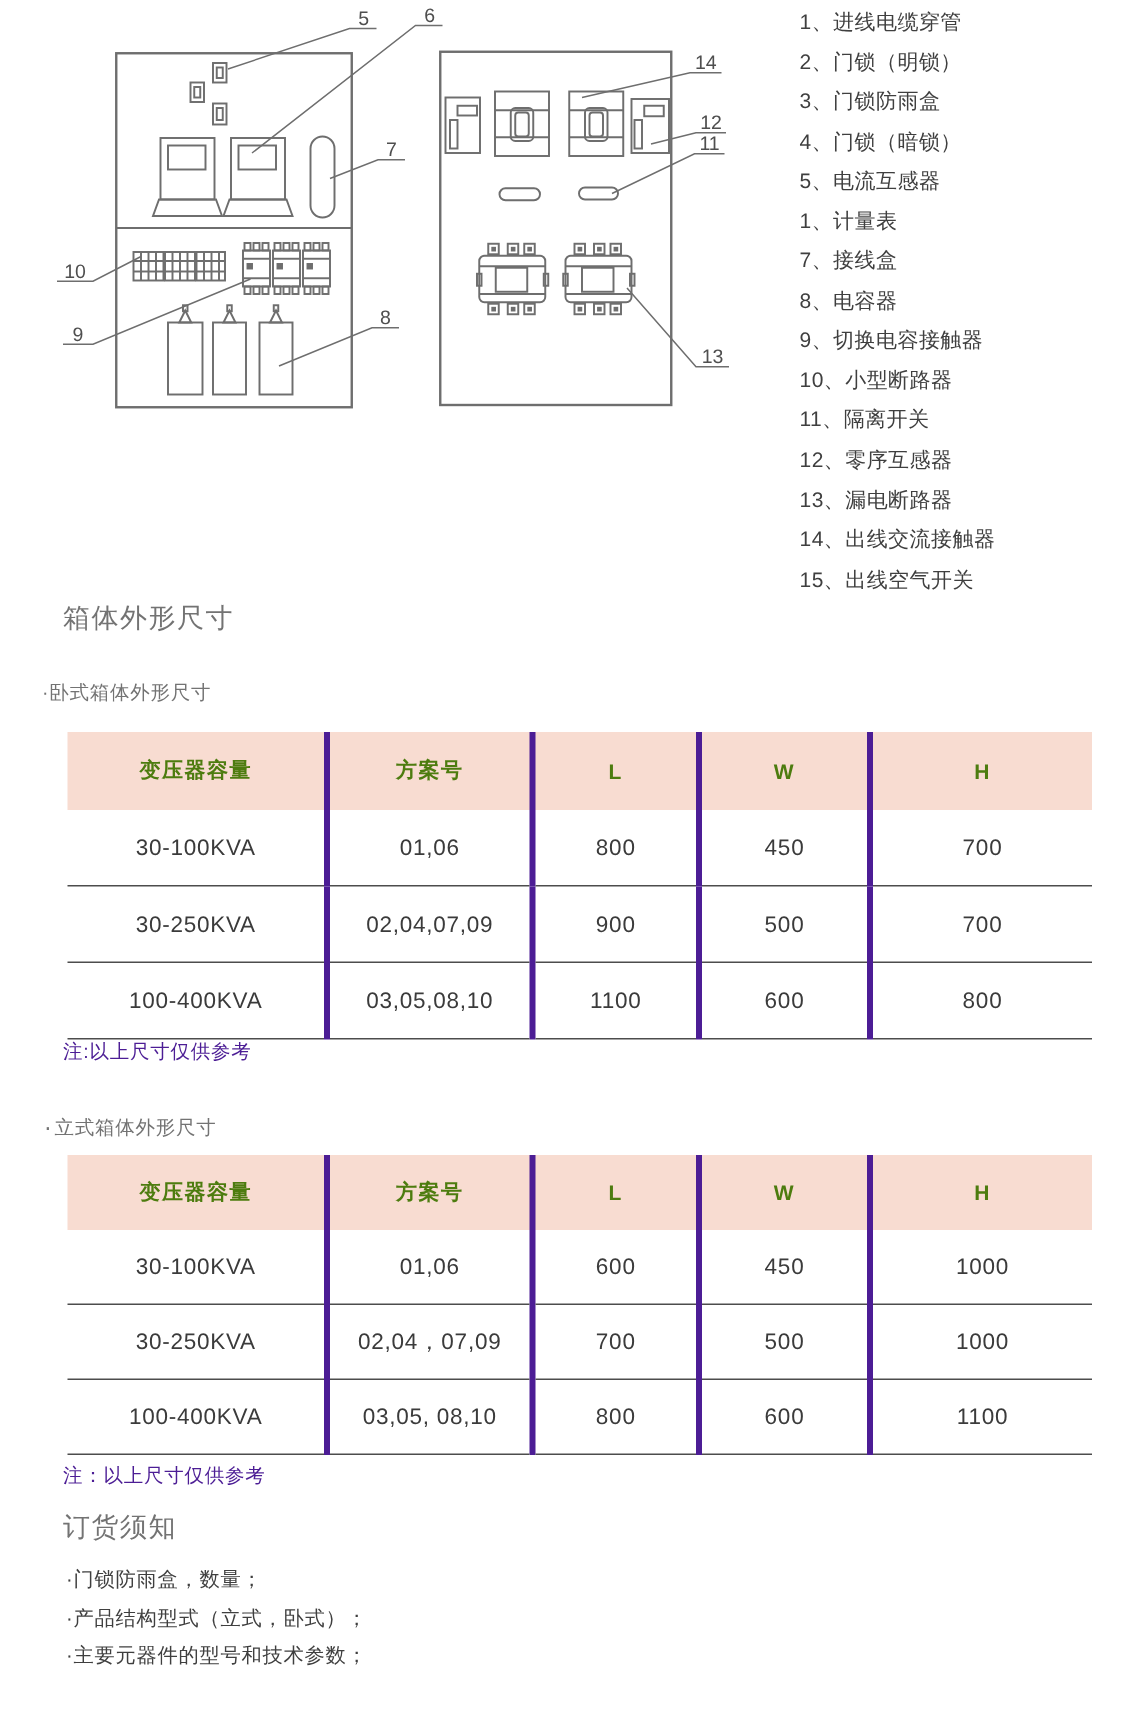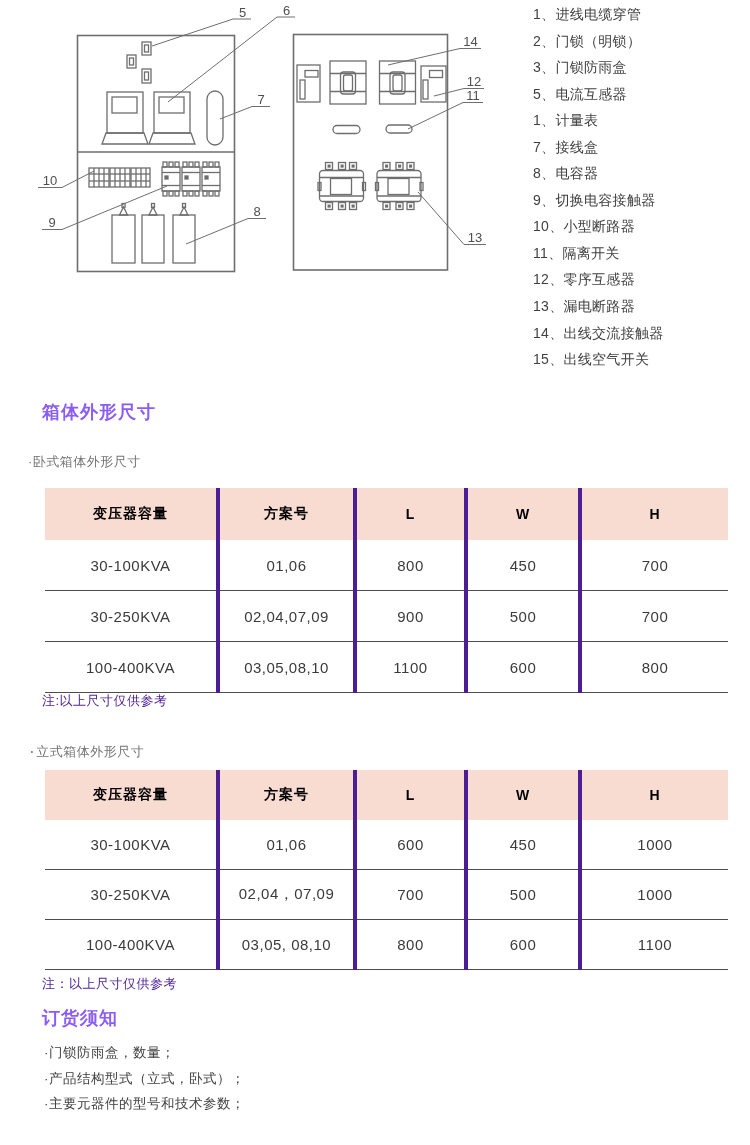--- a/index.html
+++ b/index.html
@@ -14,21 +14,21 @@
 
   .legend {
     position:absolute; left:533px; top:1px;
     list-style:none; margin:0; padding:0;
     font-size:14px; line-height:26.55px; color:#3f3f3f; letter-spacing:0.3px;
     white-space:nowrap;
   }
 
   .red-heading {
     position:absolute; left:42px;
-    font-size:18px; font-weight:bold; color:#8b5cf6; letter-spacing:1px;
+    font-size:18px; font-weight:normal; color:#737373; letter-spacing:1px;
   }
   #heading-dimensions { top:400px; }
   #heading-ordering  { top:1006px; }
 
   .sub-caption {
     position:absolute; left:28px; font-size:13px; color:#737373; letter-spacing:0.5px;
   }
   #caption-horizontal { top:453px; }
   #caption-vertical   { top:743px;font-family:Liberation Mono, monospace; }
 
@@ -38,21 +38,21 @@
   #note-1 { top:692px; }
   #note-2 { top:975px; }
 
   table.dim-table {
     position:absolute; left:45px; width:683px;
     border-collapse:collapse; table-layout:fixed;
   }
   #table-horizontal { top:488px; }
   #table-vertical   { top:770px; }
   .dim-table th {
-    background:#f8dcd1; font-size:14px; font-weight:bold; color:#000000;
+    background:#f8dcd1; font-size:14px; font-weight:bold; color:#4d7c0f;
     text-align:center; letter-spacing:1px;
   }
   .dim-table td {
     font-size:15px; color:#3b3b3b; text-align:center; letter-spacing:0.5px;margin-top:37px;
   }
   .dim-table th + th, .dim-table td + td { border-left:4px solid #4c1d95; }
   .dim-table tbody tr + tr td { border-top:1px solid #4d4d4d; }
   .dim-table tbody tr:last-child td { border-bottom:1px solid #4d4d4d; }
   #table-horizontal th { height:50px; }
   #table-horizontal td { height:48px; }
@@ -269,20 +269,21 @@
       <text x="474" y="86">12</text>
       <text x="473" y="100">11</text>
       <text x="475" y="242">13</text>
     </g>
   </svg>
 
   <ul class="legend">
     <li>1、进线电缆穿管</li>
     <li>2、门锁（明锁）</li>
     <li>3、门锁防雨盒</li>
+    <li>4、门锁（暗锁）</li>
     <li>5、电流互感器</li>
     <li>1、计量表</li>
     <li>7、接线盒</li>
     <li>8、电容器</li>
     <li>9、切换电容接触器</li>
     <li>10、小型断路器</li>
     <li>11、隔离开关</li>
     <li>12、零序互感器</li>
     <li>13、漏电断路器</li>
     <li>14、出线交流接触器</li>

